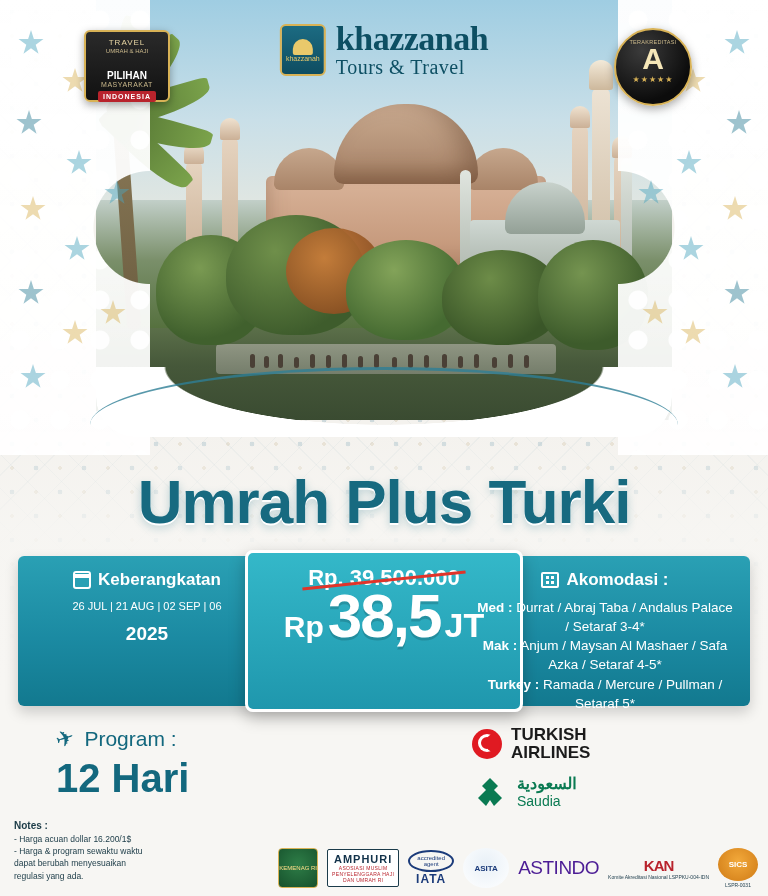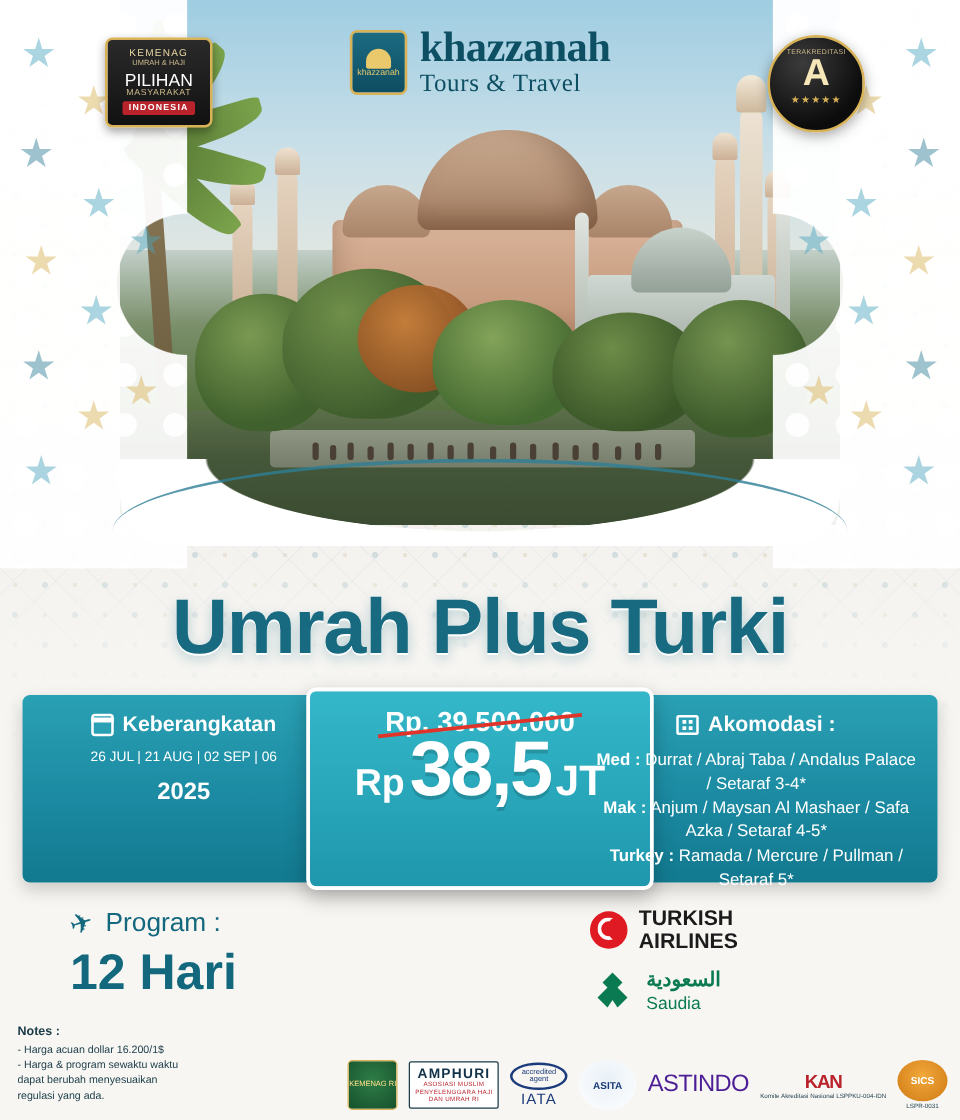--- a/index.html
+++ b/index.html
@@ -217,21 +217,21 @@
   
   .badge-left {
     position:absolute; left: 84px; top: 30px; width: 86px; height: 72px;
     background: linear-gradient(180deg,#2a2a2a,#111);
     border: 2px solid #d8b256; border-radius: 6px;
     color:#f2e2b4; text-align:center; padding-top:6px;
     box-shadow: 0 3px 8px rgba(0,0,0,.35);
   }
   .badge-left .bl1 { font-size: 8px; letter-spacing:1px; color:#e8d6a4; }
   .badge-left .bl2 { font-size: 6px; line-height:1.25; color:#cbb98c; margin-top:1px;}
-  .badge-left .bl3 { font-size: 14px; font-weight:normal; color:#fff; line-height:1.05; margin-top:1px;}
+  .badge-left .bl3 { font-size: 10px; font-weight:bold; color:#fff; line-height:1.05; margin-top:15px;}
   .badge-left .bl4 { font-size: 7px; color:#cbb98c; letter-spacing:.5px;}
   .badge-left .bl5 {
     margin: 3px auto 0; width: 58px; background:#b8232c; color:#fff;
     font-size:7px; font-weight:bold; letter-spacing:1px; padding:2px 0; border-radius:2px;
   }
   .badge-right {
     position:absolute; right: 76px; top: 28px; width: 78px; height: 78px;
     border-radius: 50%;
     background: radial-gradient(circle at 35% 28%, #3b3b3b, #0c0c0c 70%);
     border: 2px solid #d8b256;
@@ -387,21 +387,21 @@
   .p-amphuri {
     width: 72px; border:1px solid #1b3b4a; border-radius:2px; padding:3px 2px;
     background:#fff;
   }
   .p-amphuri .a1{ font-size:11px;font-weight:bold;letter-spacing:1px;color:#12324a;}
   .p-amphuri .a2{ font-size:5px;color:#b8232c;letter-spacing:.3px;}
   .p-iata .i1 {
     width:46px;height:22px;border-radius:50%;border:2px solid #1b3b7a;
     display:flex;align-items:center;justify-content:center;color:#1b3b7a;font-size:6px;
   }
-  .p-iata .i2 { font-size:12px;font-weight:normal;color:#1b3b7a;letter-spacing:1px;}
+  .p-iata .i2 { font-size:12px;font-weight:bold;color:#1b3b7a;letter-spacing:1px;}
   .p-asita {
     width:46px;height:40px;display:flex;align-items:center;justify-content:center;
     color:#1b3b7a;font-size:8px;font-weight:bold;
     background: radial-gradient(circle at 50% 40%, #e8f0f7, #ffffff);
     border-radius:50%;
   }
   .p-astindo { font-size: 19px; font-weight:normal; color:#4c1d95; letter-spacing:-.5px;}
   .p-kan .k1 { font-size: 15px; font-weight:bold; color:#b8232c; letter-spacing:-1px;}
   .p-kan .k2 { font-size: 5px; color:#1b3b4a; }
   .p-sics {
@@ -510,21 +510,21 @@
     <i style="right:20px;top:364px"></i>
       <i class="teal" style="right:100px;top:40px"></i>
     <i style="right:104px;top:180px"></i>
       <i class="gold" style="right:100px;top:300px"></i>
   </div>
   <div class="hero-bottom-arch"></div>
   <div class="arch-band"></div>
 </div>
 
 <div class="badge-left">
-  <div class="bl1">KEMENAG</div>
+  <div class="bl1">TRAVEL</div>
   <div class="bl2">UMRAH &amp; HAJI</div>
   <div class="bl3">PILIHAN</div>
   <div class="bl4">MASYARAKAT</div>
   <div class="bl5">INDONESIA</div>
 </div>
 
 <div class="badge-right">
   <div class="br1">TERAKREDITASI</div>
   <div class="br2">A</div>
   <div class="br3">★★★★★</div>

